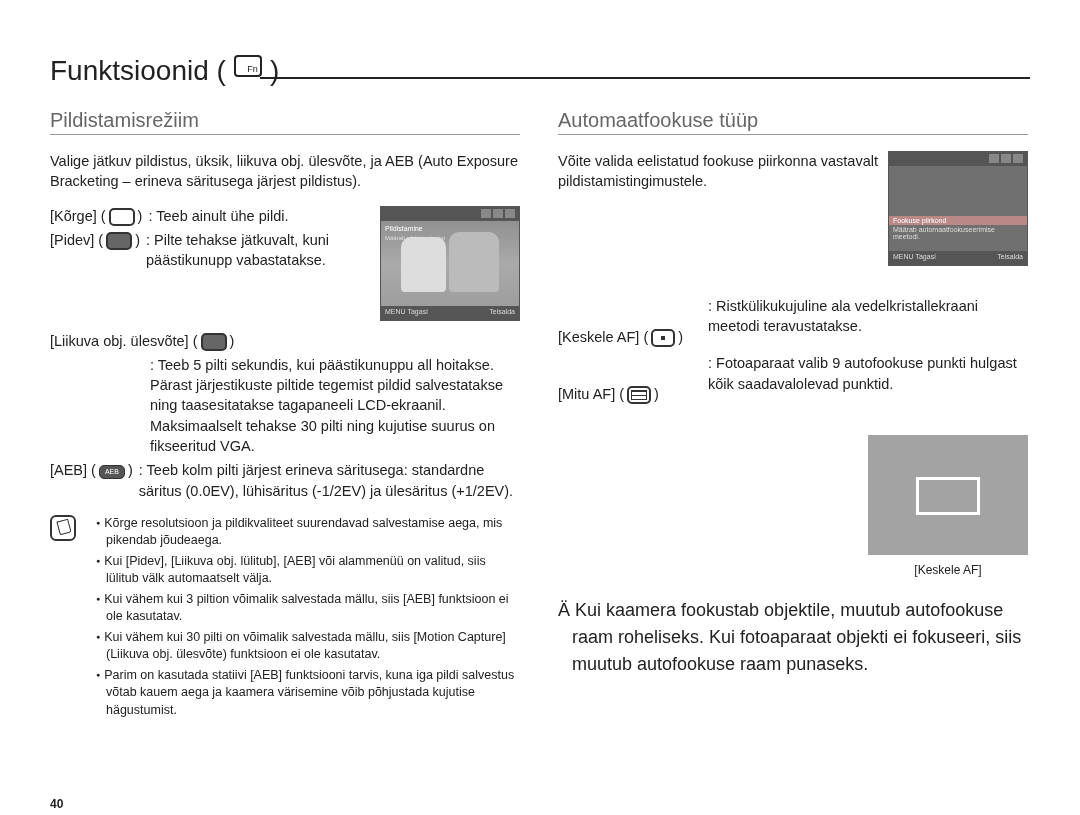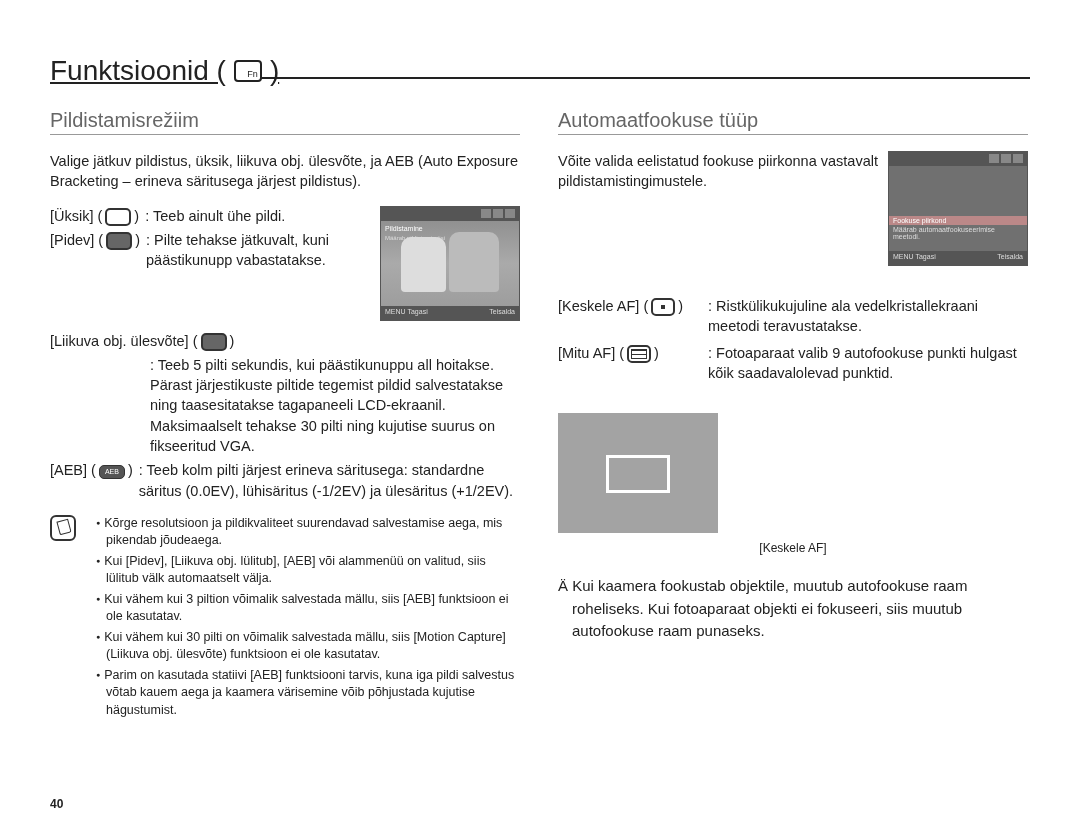--- a/index.html
+++ b/index.html
@@ -7,24 +7,23 @@
     width: 1080px;
     height: 815px;
     background: #fff;
     font-family: Arial, Helvetica, sans-serif;
     color: #222;
     padding: 55px 50px 0 50px;
     position: relative;
   }
   .main-title {
     display: flex;
-    align-items: center;
+    align-items: flex-start;
     gap: 8px;
     margin-bottom: 20px;
-    text-decoration: underline;
   }
   .main-title-text {
     font-size: 28px;
     font-weight: normal;
   }
   .camera-icon {
     display: inline-block;
     width: 28px;
     height: 22px;
     border: 2px solid #222;
@@ -144,37 +143,37 @@
     left:6px; top:3px;
     width:10px; height:12px;
     border:1.5px solid #333;
     border-radius:0 0 2px 2px;
     transform: rotate(-15deg);
   }
   .note-list { font-size:12.5px; line-height:1.4; }
   .note-list li { list-style:none; text-indent:-10px; padding-left:10px; margin-bottom:3px; }
   .note-list li::before { content:"\25CF"; font-size:7px; margin-right:4px; position:relative; top:-2px; }
   .opt-row2 { display:flex; font-size:14.5px; line-height:1.4; margin-bottom:6px; }
-  .opt-row2 .lbl { flex:0 0 150px; }
+  .opt-row2 .lbl { flex:0 0 150px;margin-top:31px; }
   .dot-icon { display:inline-block; width:24px; height:18px; border:2px solid #333; border-radius:5px; vertical-align:middle; position:relative; margin:0 3px; }
   .dot-icon::after { content:""; width:4px; height:4px; background:#333; position:absolute; top:5px; left:8px; border-radius:0; }
   .grid-icon { display:inline-block; width:24px; height:18px; border:2px solid #333; border-radius:5px; vertical-align:middle; position:relative; margin:0 3px; }
   .grid-icon::before { content:""; position:absolute; inset:2px; border:1px solid #333; }
   .grid-icon::after { content:""; position:absolute; left:2px; right:2px; top:50%; height:1px; background:#333; box-shadow: 0 -4px 0 #333, 0 4px 0 #333; }
-  .af-figs { display:flex; gap:50px; justify-content:flex-end; margin:30px 0 20px;flex-direction:column; }
+  .af-figs { display:flex; gap:50px; justify-content:flex-end; margin:30px 0 20px; }
   .af-fig { text-align:center; }
   .af-box { width:160px; height:120px; background:#a3a3a3; position:relative; margin-bottom:8px; }
   .center-frame { position:absolute; left:48px; top:42px; width:64px; height:38px; border:3px solid #fff; }
   .multi-grid { position:absolute; left:30px; top:25px; width:100px; height:70px; }
   .multi-grid span { position:absolute; width:30px; height:20px; border:1.5px solid #fff; }
   .multi-grid span:nth-child(1){left:0;top:0;} .multi-grid span:nth-child(2){left:35px;top:0;} .multi-grid span:nth-child(3){left:70px;top:0;}
   .multi-grid span:nth-child(4){left:0;top:25px;} .multi-grid span:nth-child(5){left:35px;top:25px;} .multi-grid span:nth-child(6){left:70px;top:25px;}
   .multi-grid span:nth-child(7){left:0;top:50px;} .multi-grid span:nth-child(8){left:35px;top:50px;} .multi-grid span:nth-child(9){left:70px;top:50px;}
   .af-cap { font-size:12px; }
-  .asterisk-note { font-size:15px; line-height:1.5; text-indent:-14px; padding-left:14px; }
+  .asterisk-note { font-size:18px; line-height:1.5; text-indent:-14px; padding-left:14px; }
   .page-num { position:absolute; bottom:4px; left:50px; font-size:12px; font-weight:bold; }
 </style>
 </head>
 <body>
 
 <div class="main-title">
   <span class="main-title-text">Funktsioonid (</span>
   <span class="camera-icon"></span>
   <span class="main-title-text">)</span>
 </div>
@@ -194,21 +193,21 @@
         </div>
       <div class="pt-label">Pildistamine</div>
       <div class="pt-sub">Määrab pildistamisviisi</div>
       <div class="pt-bot">
         <span><span>MENU</span> <span>Tagasi</span></span>
         <span>Teisalda</span>
       </div>
     </div>
 
     <div class="opt-row">
-      <span class="opt-label"><span>[Üksik] (</span><span class="opt-icon"></span><span>)</span></span>
+      <span class="opt-label"><span>[Kõrge] (</span><span class="opt-icon"></span><span>)</span></span>
       <span class="opt-desc">: Teeb ainult ühe pildi.</span>
     </div>
     <div class="opt-row">
       <span class="opt-label"><span>[Pidev] (</span><span class="opt-icon dark"></span><span>)</span></span>
       <span class="opt-desc">: Pilte tehakse jätkuvalt, kuni päästikunupp vabastatakse.</span>
     </div>
     <div style="clear:both"></div>
     <div class="opt-row">
       <span class="opt-label"><span>[Liikuva obj. ülesvõte] (</span><span class="opt-icon dark"></span><span>)</span></span>
     </div>

